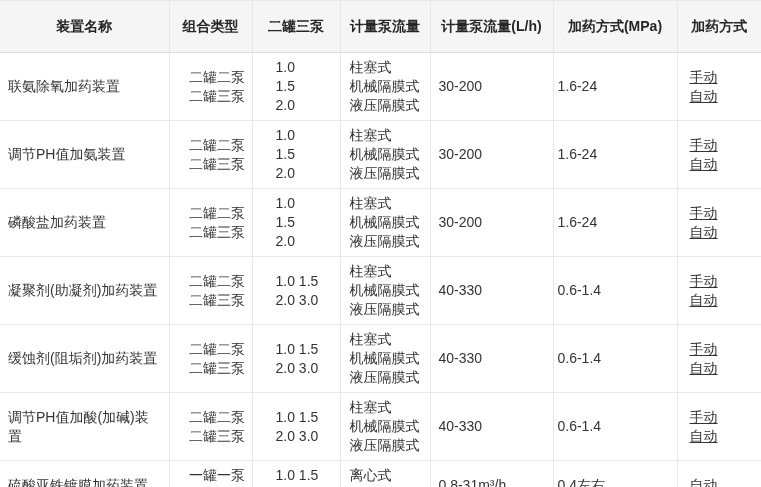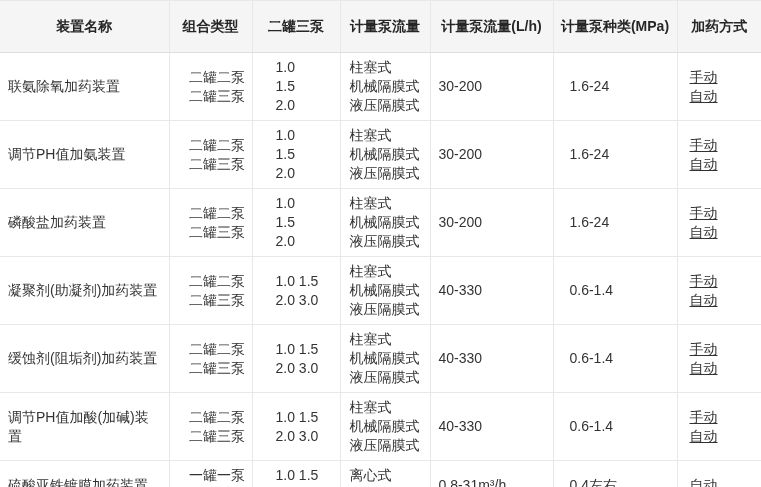--- a/index.html
+++ b/index.html
@@ -44,21 +44,21 @@
   th:first-child, td:first-child { border-left: none; }
   th:last-child,  td:last-child  { border-right: none; }
   tr:last-child td { border-bottom: none; }
 
   
   td:nth-child(1) { }
   td:nth-child(2) { text-align: center; padding-left: 16px; padding-right: 3px; }
   td:nth-child(3) { padding-left: 23px; }
   td:nth-child(4) { padding-left: 9px; margin-left: 39px; }
   td:nth-child(5) { }
-  td:nth-child(6) { padding-left: 16px; margin-top: 15px; }
+  td:nth-child(6) { padding-left: 4px; margin-top: 15px; }
   td:nth-child(7) { padding-left: 12px; text-decoration: underline; }
 
   td div { min-height: 19px; }
 </style>
 </head>
 <body>
 
 <table data-name="dosing-device-table">
   <colgroup>
     <col style="width:169px">
@@ -69,21 +69,21 @@
     <col style="width:124px">
     <col style="width:84px">
   </colgroup>
   <thead data-name="table-header">
     <tr data-name="header-row">
       <th data-name="column-header-device">装置名称</th>
       <th data-name="column-header-combo">组合类型</th>
       <th data-name="column-header-tank">二罐三泵</th>
       <th data-name="column-header-pump-type">计量泵流量</th>
       <th data-name="column-header-flow">计量泵流量(L/h)</th>
-      <th data-name="column-header-pressure">计量泵种类(MPa)</th>
+      <th data-name="column-header-pressure">加药方式(MPa)</th>
       <th data-name="column-header-mode">加药方式</th>
     </tr>
   </thead>
   <tbody data-name="table-body">
       <tr data-name="table-row">
         <td data-name="cell-device">
           <div data-name="cell-line">联氨除氧加药装置</div>
         </td>
         <td data-name="cell-combo">
           <div data-name="cell-line">二罐二泵</div>

